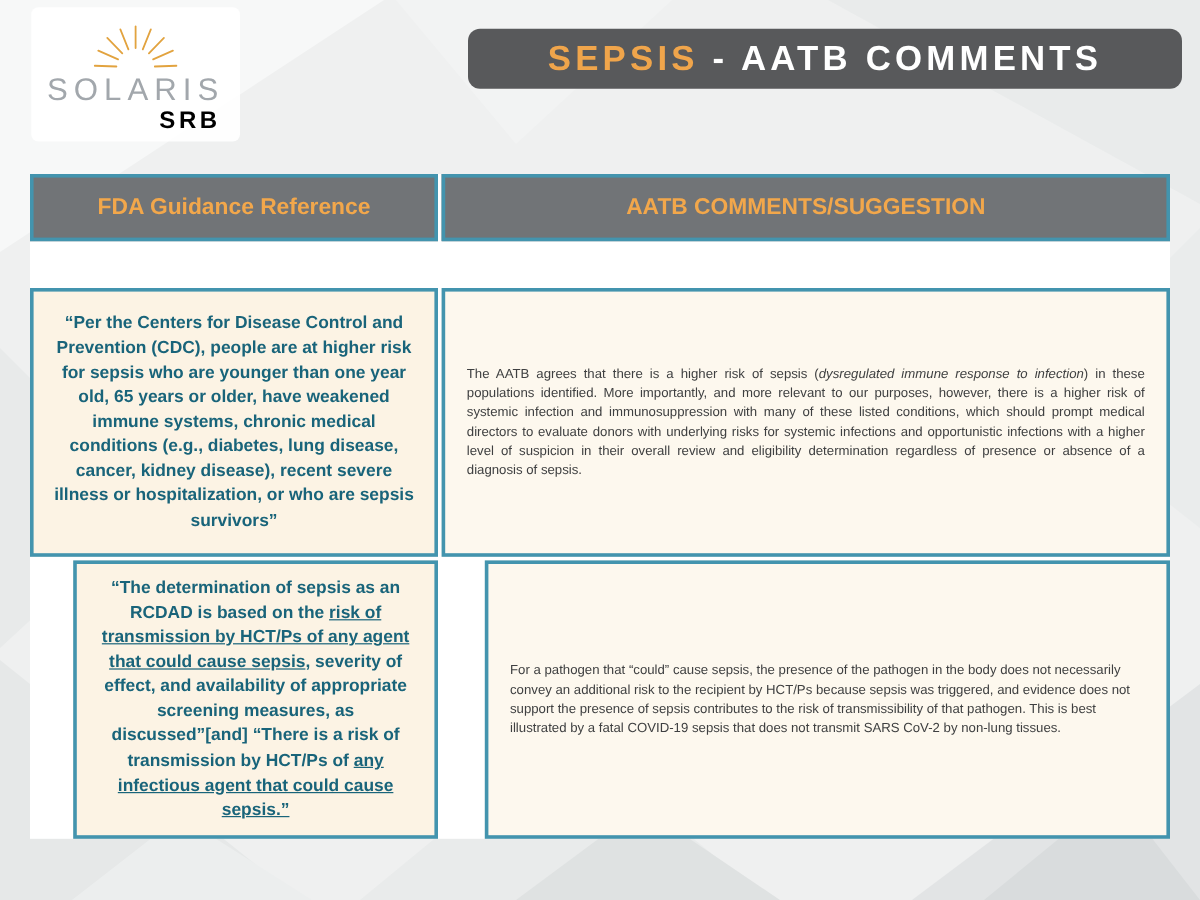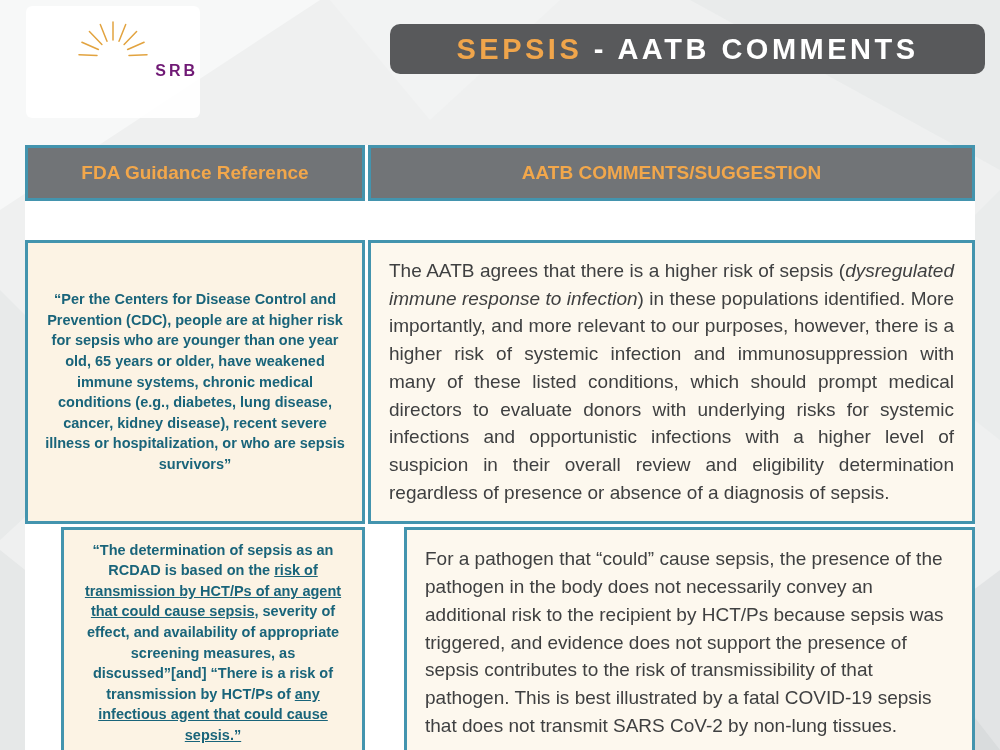--- a/index.html
+++ b/index.html
@@ -17,22 +17,22 @@
   .logo {
     position: absolute; left: 26px; top: 6px; width: 174px; height: 112px;
     background: rgba(255,255,255,0.9); border-radius: 6px;
     text-align: center; z-index: 2; padding-top: 4px;
   }
   .logo-title {
     font-size: 26px; letter-spacing: 5px; color: #a2a7ac; font-weight: 400;
     margin-top: -4px;
   }
   .logo-sub {
-    font-size: 16px; letter-spacing: 3px; color: #701a75; font-weight: 600;
-    text-align: right; padding-right: 2px; margin-top: 0px;
+    font-size: 20px; letter-spacing: 3px; color: #000000; font-weight: 600;
+    text-align: right; padding-right: 16px; margin-top: 0px;
   }
   .banner {
     position: absolute; left: 390px; top: 24px; width: 595px; height: 50px;
     background: #58595b; border-radius: 10px;
     display: flex; align-items: center; justify-content: center;
     font-size: 29px; font-weight: bold; letter-spacing: 3.5px; color: #ffffff;
     z-index: 2; white-space: pre;
   }
   .banner .hl { color: #f0a54b; }
 
@@ -52,21 +52,21 @@
   }
   .fda-cell {
     background: #fcf3e4; color: #19647a;
     font-weight: bold; font-size: 14.5px; line-height: 1.42;
     text-align: center;
     display: flex; align-items: center; justify-content: center;
     padding: 10px 12px;
   }
   .comment-cell {
     background: #fdf8ee; color: #3f4041;
-    font-size: 19px; line-height: 1.46;
+    font-size: 11px; line-height: 1.46;
     display: flex; flex-direction: column; justify-content: center;
     padding: 14px 18px;
   }
   .comment-cell.justify p { text-align: justify; }
   .row1 { min-height: 224px; margin-top: 36px; }
   .row2 { min-height: 212px; margin-left: 36px; }
   .italic { font-style: italic; }
   .underline { text-decoration: underline; }
 </style>
 </head>
@@ -95,20 +95,21 @@
         <line x1="81" y1="31.2" x2="87.7" y2="14.5"></line>
         <line x1="69" y1="31.2" x2="62.3" y2="14.5"></line>
         <line x1="86.1" y1="34.5" x2="98.6" y2="21.6"></line>
         <line x1="63.9" y1="34.5" x2="51.4" y2="21.6"></line>
         <line x1="89.6" y1="39.5" x2="106.1" y2="32.2"></line>
         <line x1="60.4" y1="39.5" x2="43.9" y2="32.2"></line>
         <line x1="91" y1="45.4" x2="109" y2="44.8"></line>
         <line x1="59" y1="45.4" x2="41" y2="44.8"></line>
       </g>
     </svg>
+    <div class="logo-title">SOLARIS</div>
     <div class="logo-sub">SRB</div>
   </div>
 
   <div class="banner"><span class="hl">SEPSIS</span><span> - AATB COMMENTS</span></div>
 
   <div class="table">
     <div class="cell header-cell">FDA Guidance Reference</div>
     <div class="cell header-cell">AATB COMMENTS/SUGGESTION</div>
 
     <div class="cell fda-cell row1">

